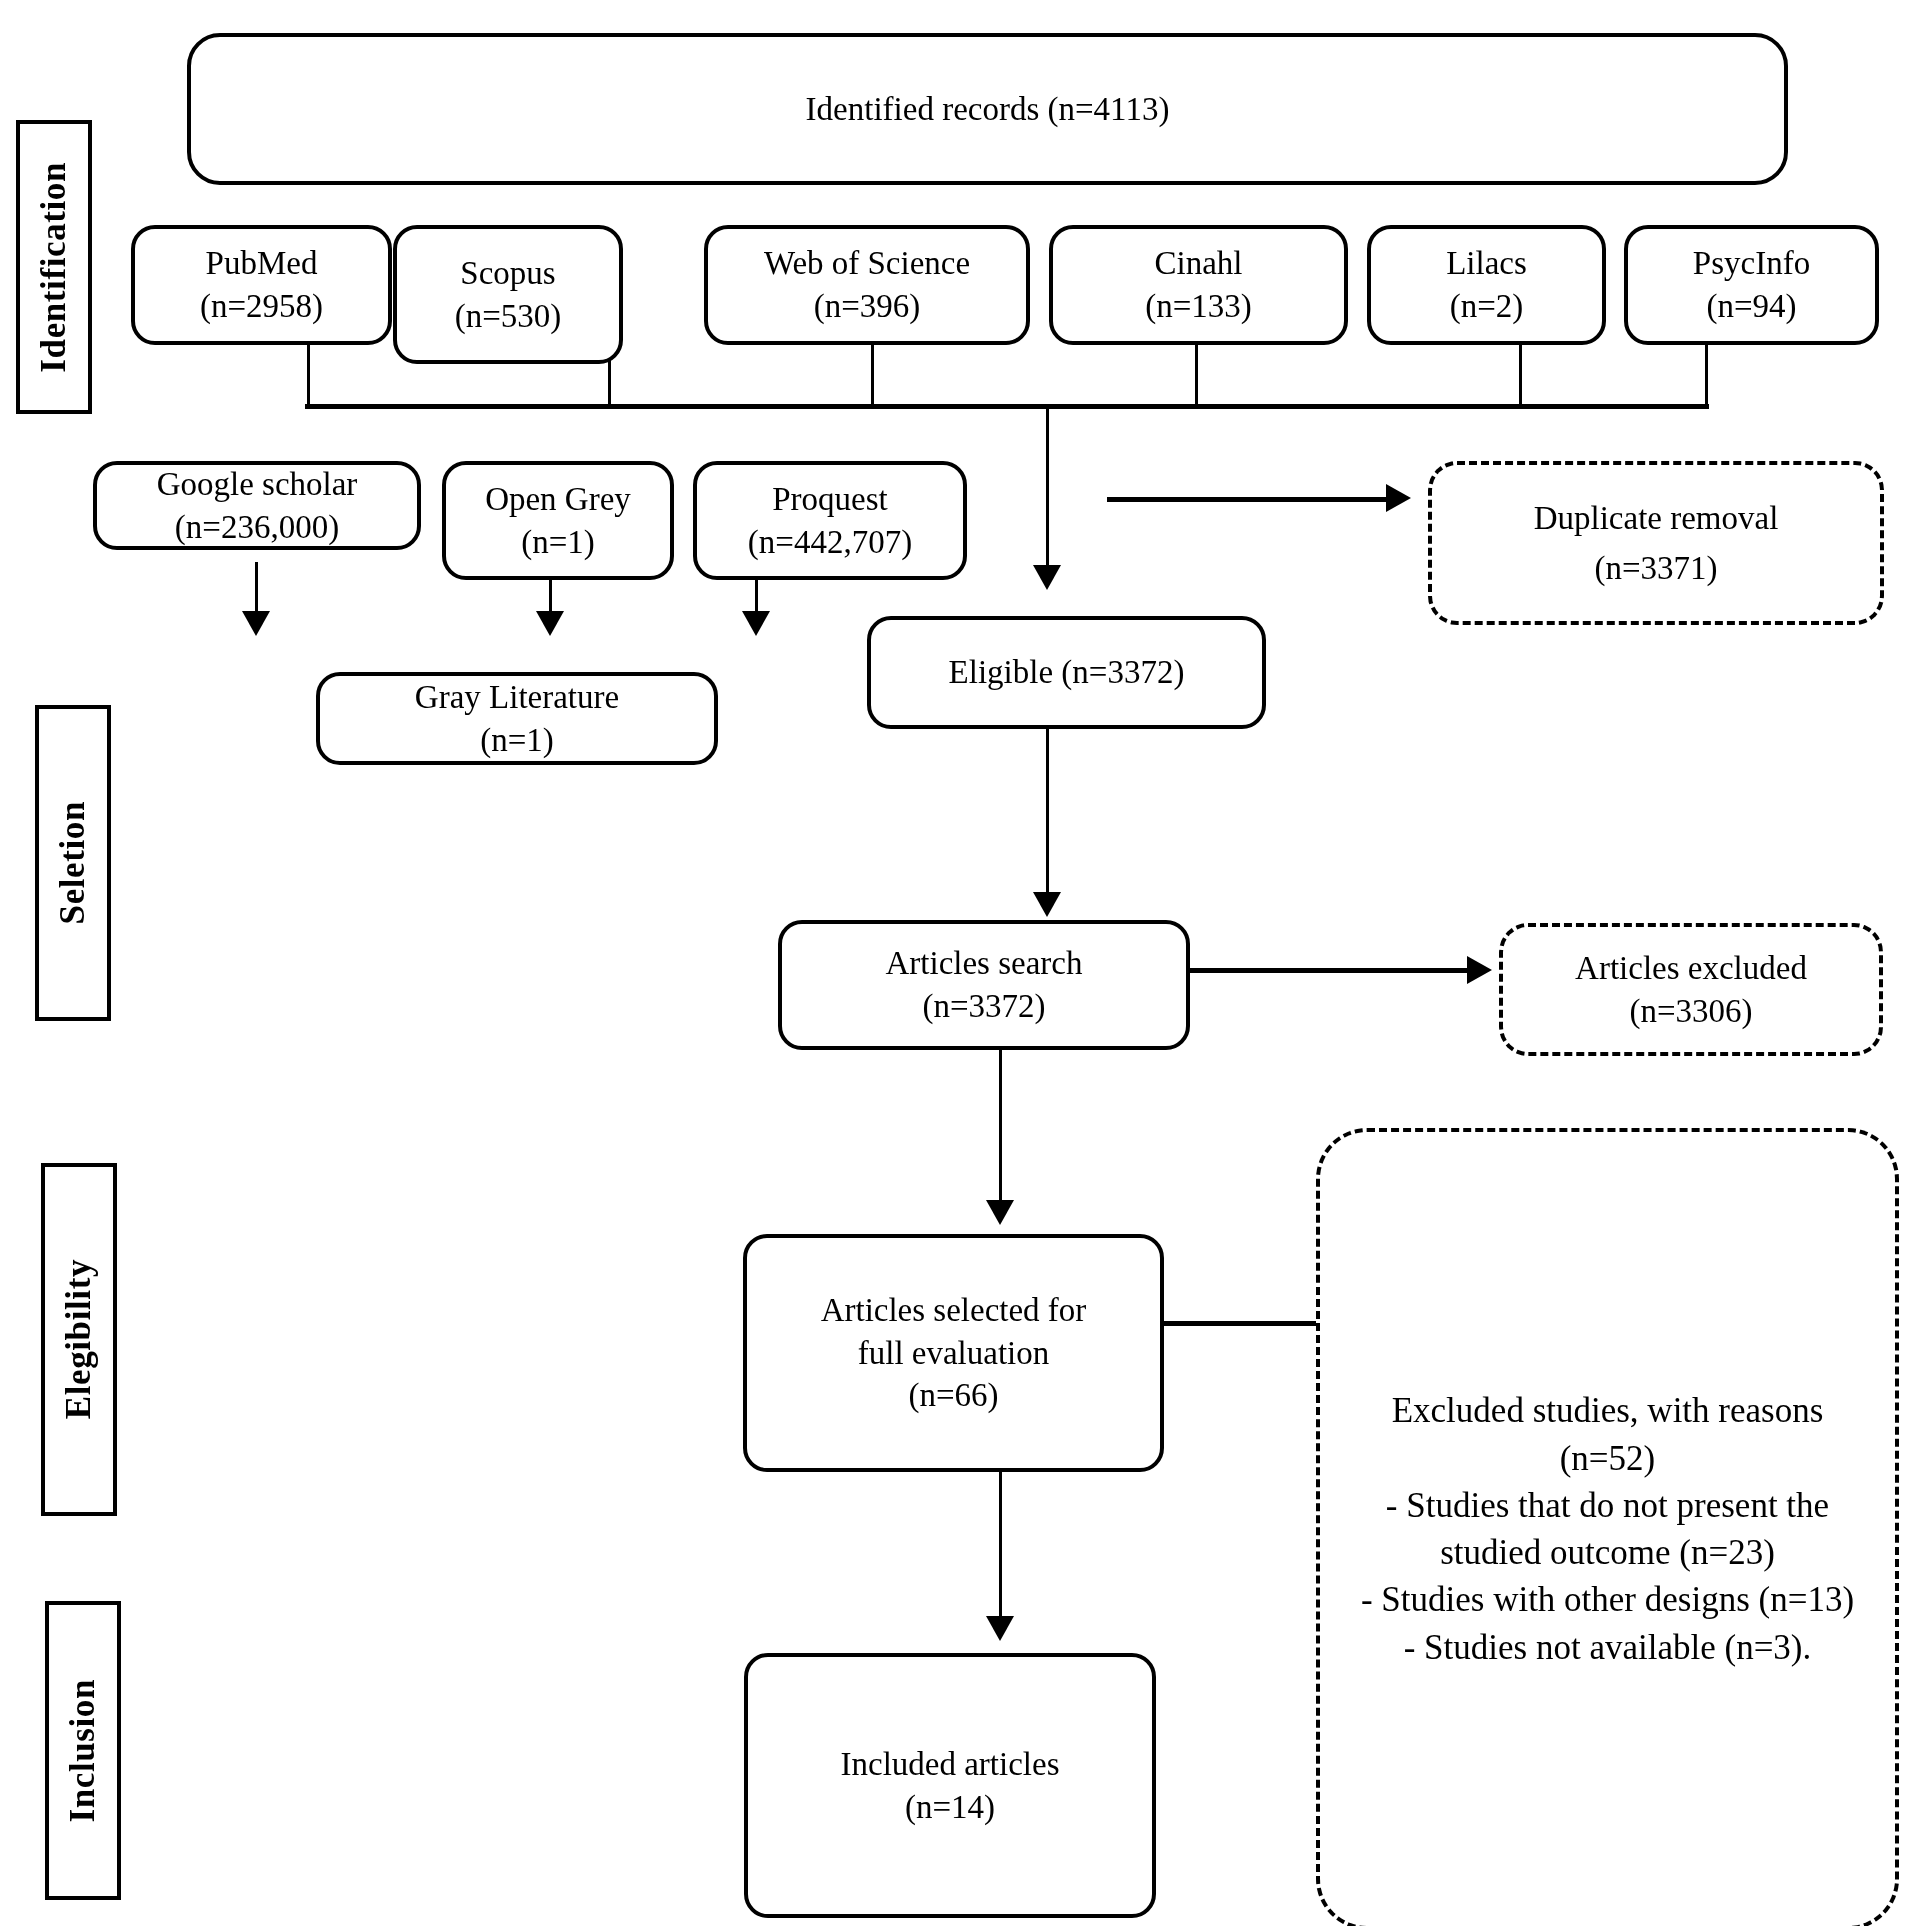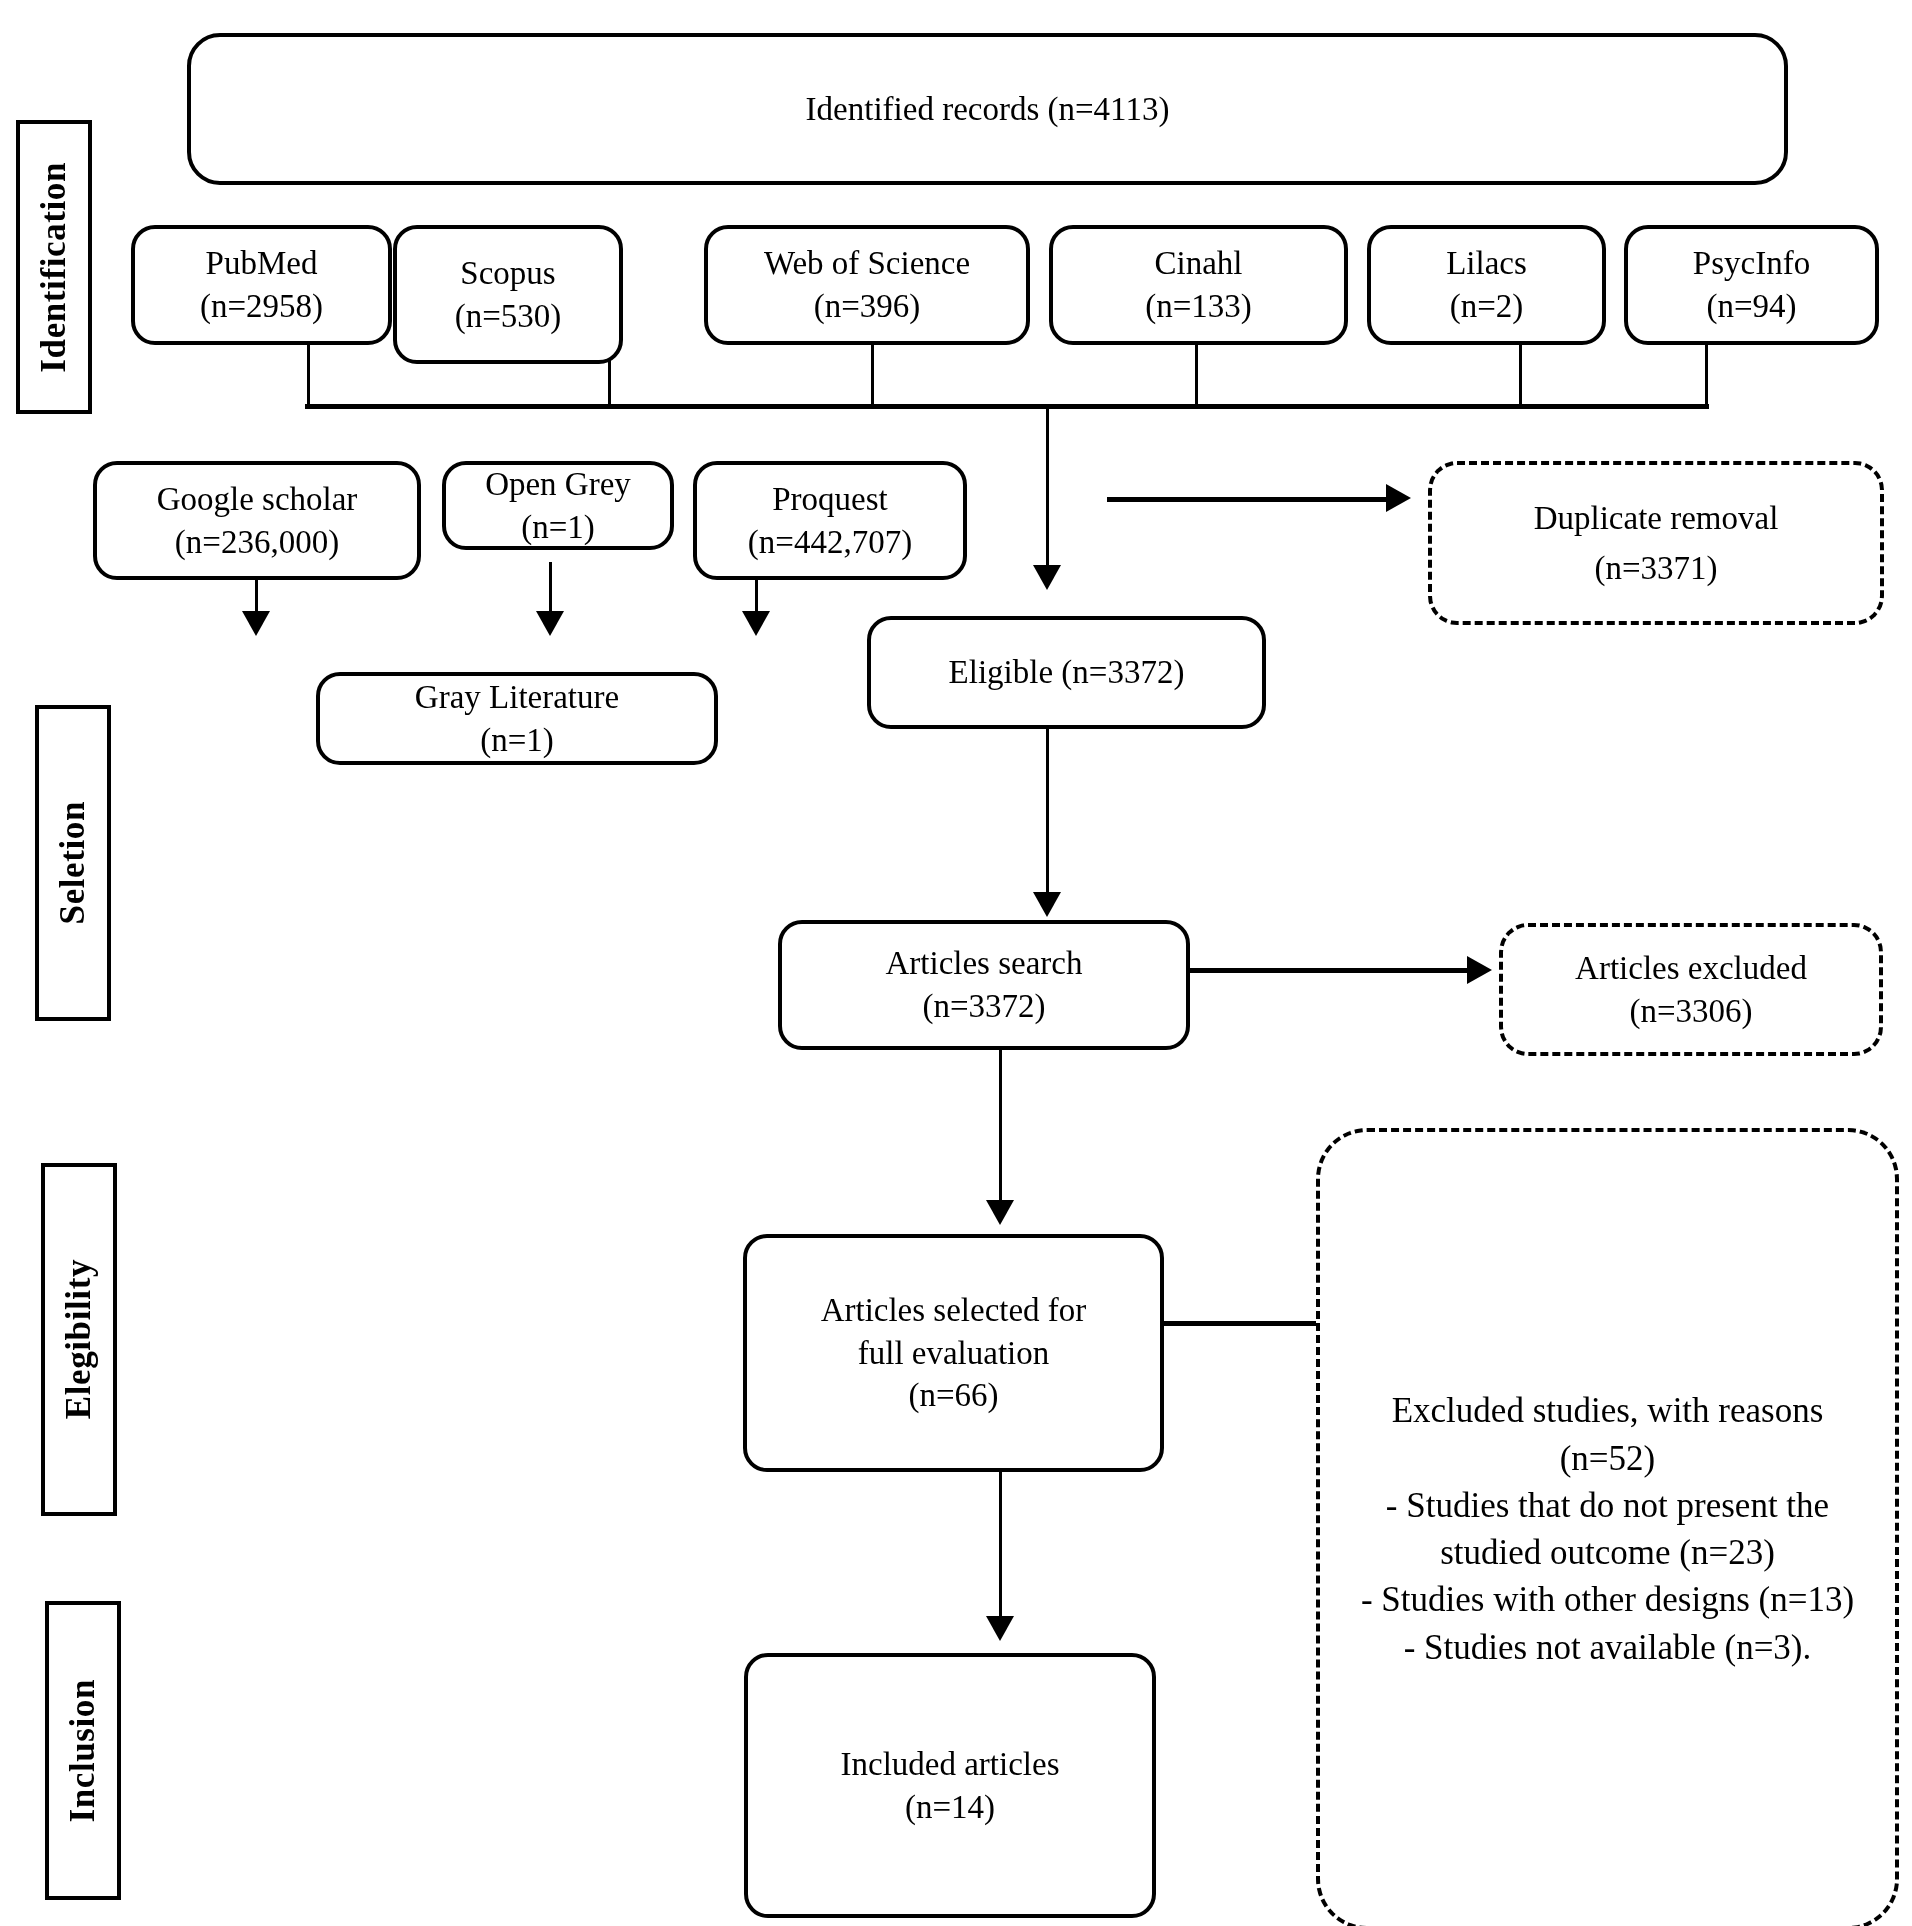--- a/index.html
+++ b/index.html
@@ -157,26 +157,26 @@
   <div class="vline" style="left:871px; top:328px; height:80px;"></div>
   <div class="vline" style="left:1195px; top:328px; height:80px;"></div>
   <div class="vline" style="left:1519px; top:328px; height:80px;"></div>
   <div class="vline" style="left:1705px; top:328px; height:80px;"></div>
 
   <div class="hline thick" style="left:305px; top:404px; width:1404px;"></div>
 
   <div class="vline" style="left:1046px; top:404px; height:169px;"></div>
   <div class="arrow-down" style="left:1033px; top:565px;"></div>
 
-  <div class="node" style="left:93px; top:444px; width:328px; height:119px;">
+  <div class="node" style="left:93px; top:444px; width:328px; height:89px;">
     <span class="ln">Google scholar</span>
     <span class="ln">(n=236,000)</span>
   </div>
 
-  <div class="node" style="left:442px; top:444px; width:232px; height:89px;">
+  <div class="node" style="left:442px; top:444px; width:232px; height:119px;">
     <span class="ln">Open Grey</span>
     <span class="ln">(n=1)</span>
   </div>
 
   <div class="node" style="left:693px; top:444px; width:274px; height:119px;">
     <span class="ln">Proquest</span>
     <span class="ln">(n=442,707)</span>
   </div>
 
   <div class="vline" style="left:255px; top:562px; height:56px;"></div>

